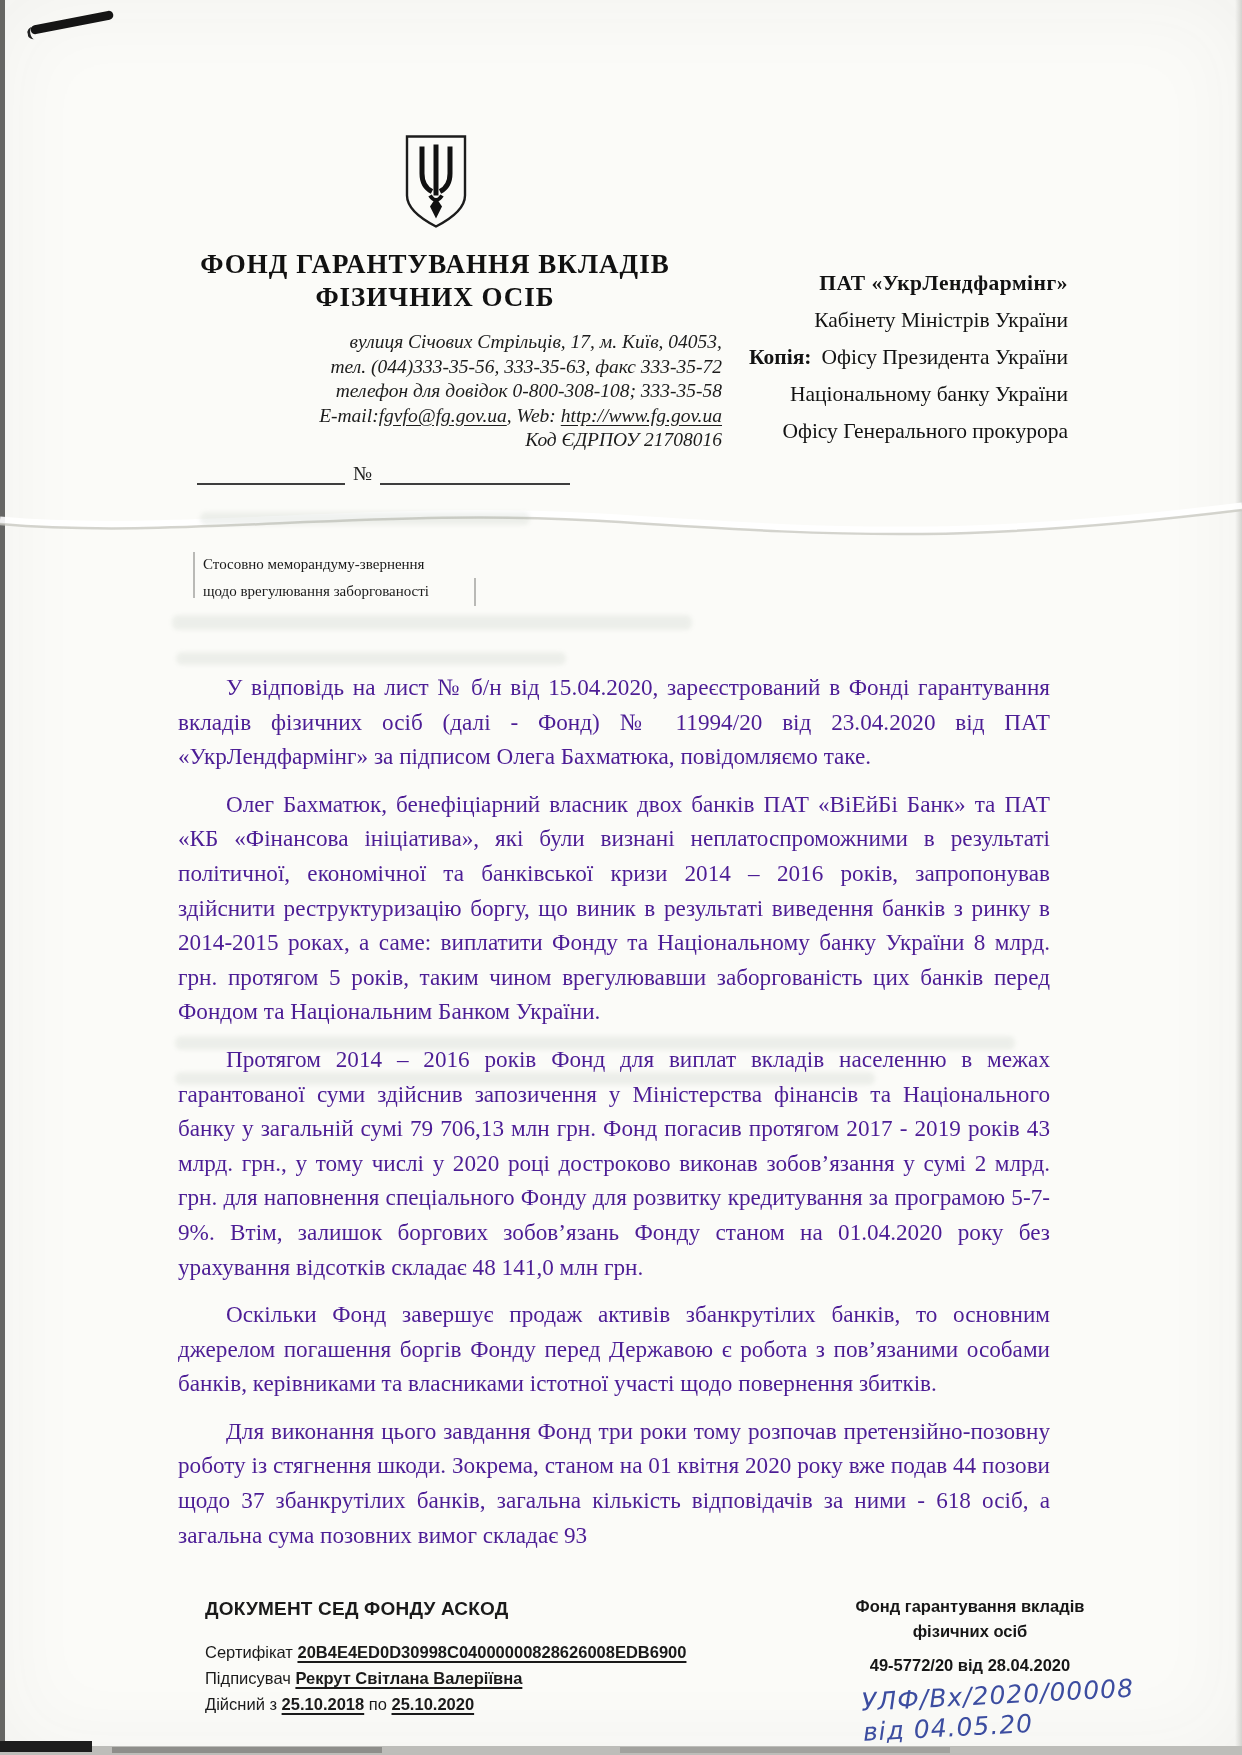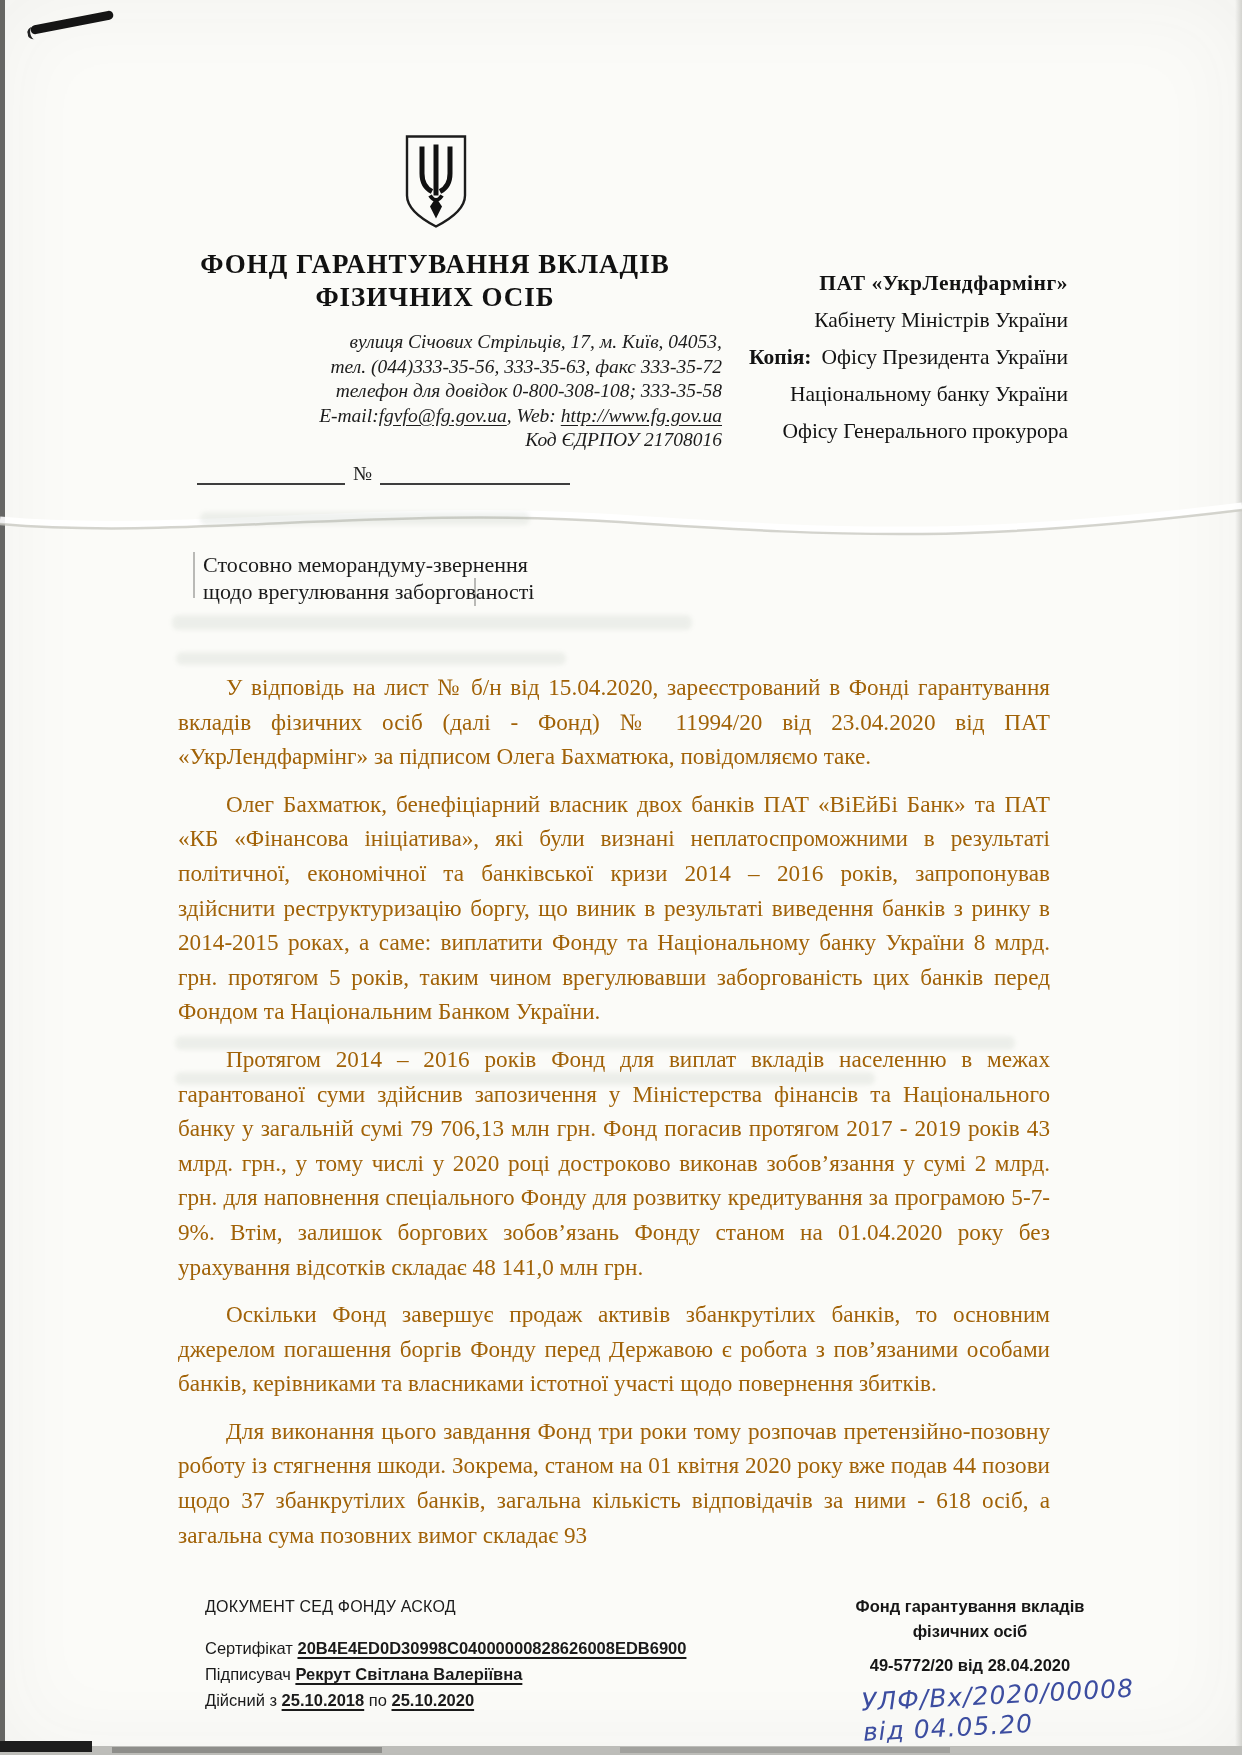--- a/index.html
+++ b/index.html
@@ -37,31 +37,31 @@
   .num-row{position:absolute;left:197px;top:462px;width:420px;font-size:20px;color:#222;}
   .num-line{display:inline-block;border-bottom:2px solid #3e3e3e;height:20px;vertical-align:bottom;}
   .num-line.l{width:148px;margin-right:8px;}
   .num-line.r{width:190px;margin-left:8px;}
   
   .recipients{position:absolute;left:640px;top:272px;width:428px;text-align:right;
     font-size:21.5px;line-height:23px;color:#121212;display:flex;flex-direction:column;gap:14px;}
   .recipients .primary{font-weight:bold;letter-spacing:.5px;}
   .recipients .copy-label{font-weight:bold;margin-right:10px;}
   
-  .subject{position:absolute;left:203px;top:551px;font-size:22px;line-height:27px;color:#1a1a1a;}
+  .subject{position:absolute;left:203px;top:551px;font-size:15px;line-height:27px;color:#1a1a1a;}
   .subject-tick-l{position:absolute;left:193px;top:552px;width:2px;height:46px;background:#b9b9b6;}
   .subject-tick-r{position:absolute;left:474px;top:578px;width:2px;height:28px;background:#b9b9b6;}
   
   .body-text{position:absolute;left:178px;top:670px;width:872px;
-    font-size:23.2px;line-height:34.6px;text-align:justify;color:#a16207;}
+    font-size:23.2px;line-height:34.6px;text-align:justify;color:#4c1d95;}
   .body-text p{margin:0 0 13px 0;text-indent:48px;}
   
   .stamp-left{position:absolute;left:205px;top:1598px;width:560px;
     font-family:"Liberation Sans", sans-serif;font-size:16.5px;color:#1a1a1a;}
-  .stamp-left .sys{font-weight:normal;font-size:16px;letter-spacing:.2px;}
+  .stamp-left .sys{font-weight:bold;font-size:19px;letter-spacing:.2px;}
   .stamp-left .row{margin-top:7px;}
   .stamp-left .row.first{margin-top:23px;}
   .stamp-left .uv{text-decoration:underline;text-underline-offset:3px;text-decoration-thickness:1.5px;font-weight:bold;}
   .stamp-right{position:absolute;left:810px;top:1594px;width:320px;text-align:center;
     font-family:"Liberation Sans", sans-serif;font-size:16.5px;color:#161616;}
   .stamp-right .org{font-weight:bold;line-height:25px;}
   .stamp-right .reg{margin-top:12px;font-weight:bold;}
   .handwriting{position:absolute;left:862px;top:1680px;width:300px;text-align:left;
     font-family:"DejaVu Sans", sans-serif;font-style:italic;
     color:#3c4da0;font-size:25px;line-height:30px;transform:rotate(-3deg);letter-spacing:1px;}

